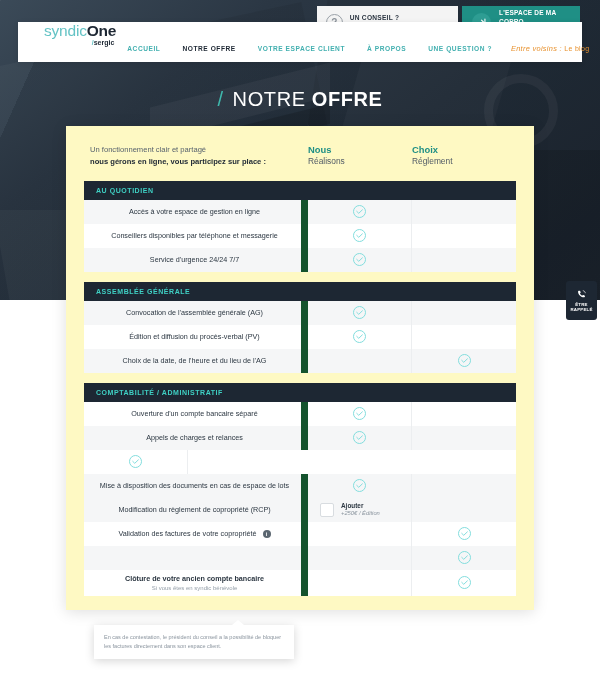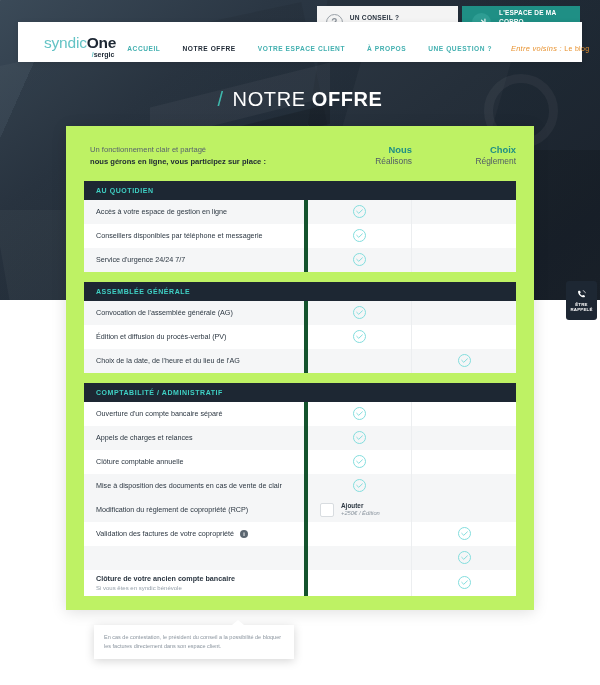--- a/index.html
+++ b/index.html
@@ -73,21 +73,21 @@
   .cta-circle svg{ width:11px; height:11px; }
   .cta-text{ line-height:1.3; }
   .cta-title{ font-size:6.5px; font-weight:700; color:#ffffff; letter-spacing:.2px; }
   .cta-sub{ font-size:6.4px; color:#eafaf7; text-decoration:underline; }
 
   .navbar{
     position:absolute; left:18px; top:22px; width:564px; height:40px;
     background:#ffffff; display:flex; align-items:flex-end;
     box-shadow:0 1px 5px rgba(0,0,0,.10);
   }
-  .logo-block{ width:110px; padding:0 0 4px 26px; }
+  .logo-block{ width:110px; padding:0 0 16px 26px; }
   .logo-top{ font-size:15.5px; letter-spacing:-.2px; line-height:1; }
   .logo-syndic{ color:#64c3c5; font-weight:400; }
   .logo-one{ color:#1d2733; font-weight:700; }
   .logo-sub{ font-size:7px; font-weight:700; color:#1d2733; text-align:right; padding-right:2px; margin-top:1px;}
   .logo-slash{ color:#64c3c5; }
   .nav-items{ display:flex; align-items:center; gap:0; padding-bottom:9px; flex:1; }
   .nav-item{
     font-size:6.6px; letter-spacing:.55px; color:#43b0b0; font-weight:600;
     padding:0 11px; white-space:nowrap; text-transform:uppercase; cursor:pointer;
   }
@@ -113,42 +113,42 @@
     background:#1d2733; border-radius:3px; color:#fff;
     display:flex; flex-direction:column; align-items:center; justify-content:center;
     cursor:pointer;
   }
   .callback svg{ width:11px; height:11px; margin-bottom:2px; }
   .callback .cb-l{ font-size:4.4px; font-weight:700; line-height:1.25; letter-spacing:.2px; text-align:center;}
 
   
   .card{
     position:absolute; left:66px; top:126px; width:468px; z-index:25;
-    background:#bef264; box-shadow:0 2px 14px rgba(0,0,0,.13);
+    background:#fef9c3; box-shadow:0 2px 14px rgba(0,0,0,.13);
     padding:16px 18px 14px 18px;
   }
   .card-head{ display:flex; align-items:flex-start; padding:2px 0 13px 6px; }
   .ch-left{ flex:1; }
   .ch-l1{ font-size:7.6px; color:#57626d; line-height:1.55; }
   .ch-l2{ font-size:7.6px; color:#1d2733; font-weight:700; line-height:1.55; }
-  .ch-col{ width:104px; text-align:right; }
+  .ch-col{ width:104px; text-align:left; }
   .ch-col .t{ font-size:9.4px; font-weight:700; color:#1f8f85; line-height:1.25; }
   .ch-col .s{ font-size:8.4px; color:#505b66; line-height:1.3; }
 
   .sect-head{
     background:#1d2733; color:#3fd0c4; font-size:7px; font-weight:700;
     letter-spacing:.55px; padding:6px 0 6px 12px; margin-bottom:0;
   }
   .sect-gap{ height:10px; }
 
   .row{ display:flex; align-items:stretch; min-height:24px; background:#ffffff; }
   .row.alt{ background:#f5f6f7; }
   .row .lab{
     flex:1; display:flex; flex-direction:column; justify-content:center;
-    padding:4px 8px 4px 12px; border-right:4px solid #14532d;
+    padding:4px 8px 4px 12px; border-right:7px solid #14532d;align-items:center;
   }
   .lab-main{ font-size:7.2px; color:#2b3641; line-height:1.35; display:flex; align-items:center; gap:6px;}
   .lab-main.bold{ font-weight:700; }
   .lab-sub{ font-size:6px; color:#96a0aa; line-height:1.35; margin-top:1px; }
   .row .cell{
     width:104px; display:flex; align-items:center; justify-content:center;
     border-right:1px solid #eceef0;
   }
   .row .cell:last-child{ border-right:none; }
   .row .cell.optcell{ justify-content:flex-start; padding-left:12px; gap:7px; }
@@ -390,37 +390,32 @@
         </div>
         <div class="cell">
           <svg class="check" viewBox="0 0 20 20">
             <circle cx="10" cy="10" r="8"></circle>
             <path d="M6.3 9.8l2.7 2.6 4.8-4.6"></path>
           </svg>
         </div>
         <div class="cell"></div>
       </div>
       <div class="row">
-        <div class="lab">
-          <div class="lab-main">
-            <span>Clôture comptable annuelle</span>
-          </div>
-        </div>
-        <div class="cell">
-          <svg class="check" viewBox="0 0 20 20">
-            <circle cx="10" cy="10" r="8"></circle>
-            <path d="M6.3 9.8l2.7 2.6 4.8-4.6"></path>
-          </svg>
-        </div>
-        <div class="cell"></div>
-      </div>
-      <div class="row alt">
-        <div class="lab">
-          <div class="lab-main">
-            <span>Mise à disposition des documents en cas de vente de clair</span>
+        <div class="cell">
+          <svg class="check" viewBox="0 0 20 20">
+            <circle cx="10" cy="10" r="8"></circle>
+            <path d="M6.3 9.8l2.7 2.6 4.8-4.6"></path>
+          </svg>
+        </div>
+        <div class="cell"></div>
+      </div>
+      <div class="row alt">
+        <div class="lab">
+          <div class="lab-main">
+            <span>Mise à disposition des documents en cas de espace de lots</span>
           </div>
         </div>
         <div class="cell">
           <svg class="check" viewBox="0 0 20 20">
             <circle cx="10" cy="10" r="8"></circle>
             <path d="M6.3 9.8l2.7 2.6 4.8-4.6"></path>
           </svg>
         </div>
         <div class="cell"></div>
       </div>

